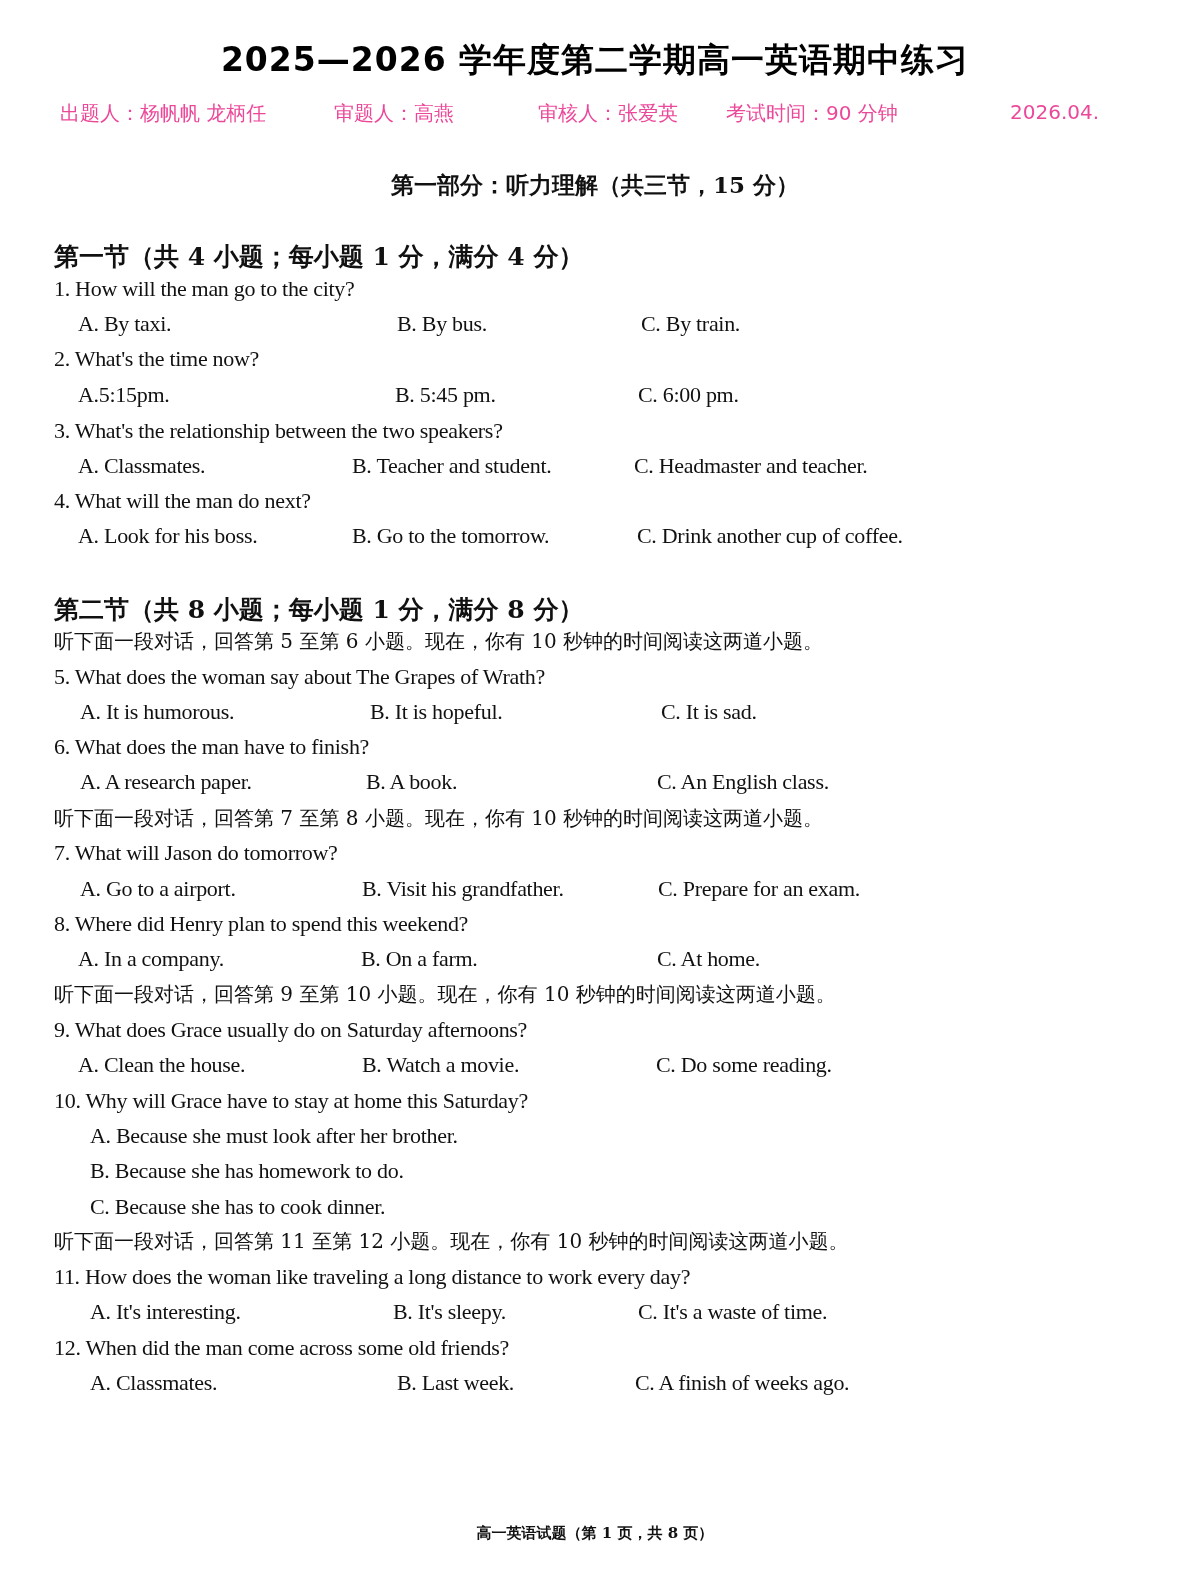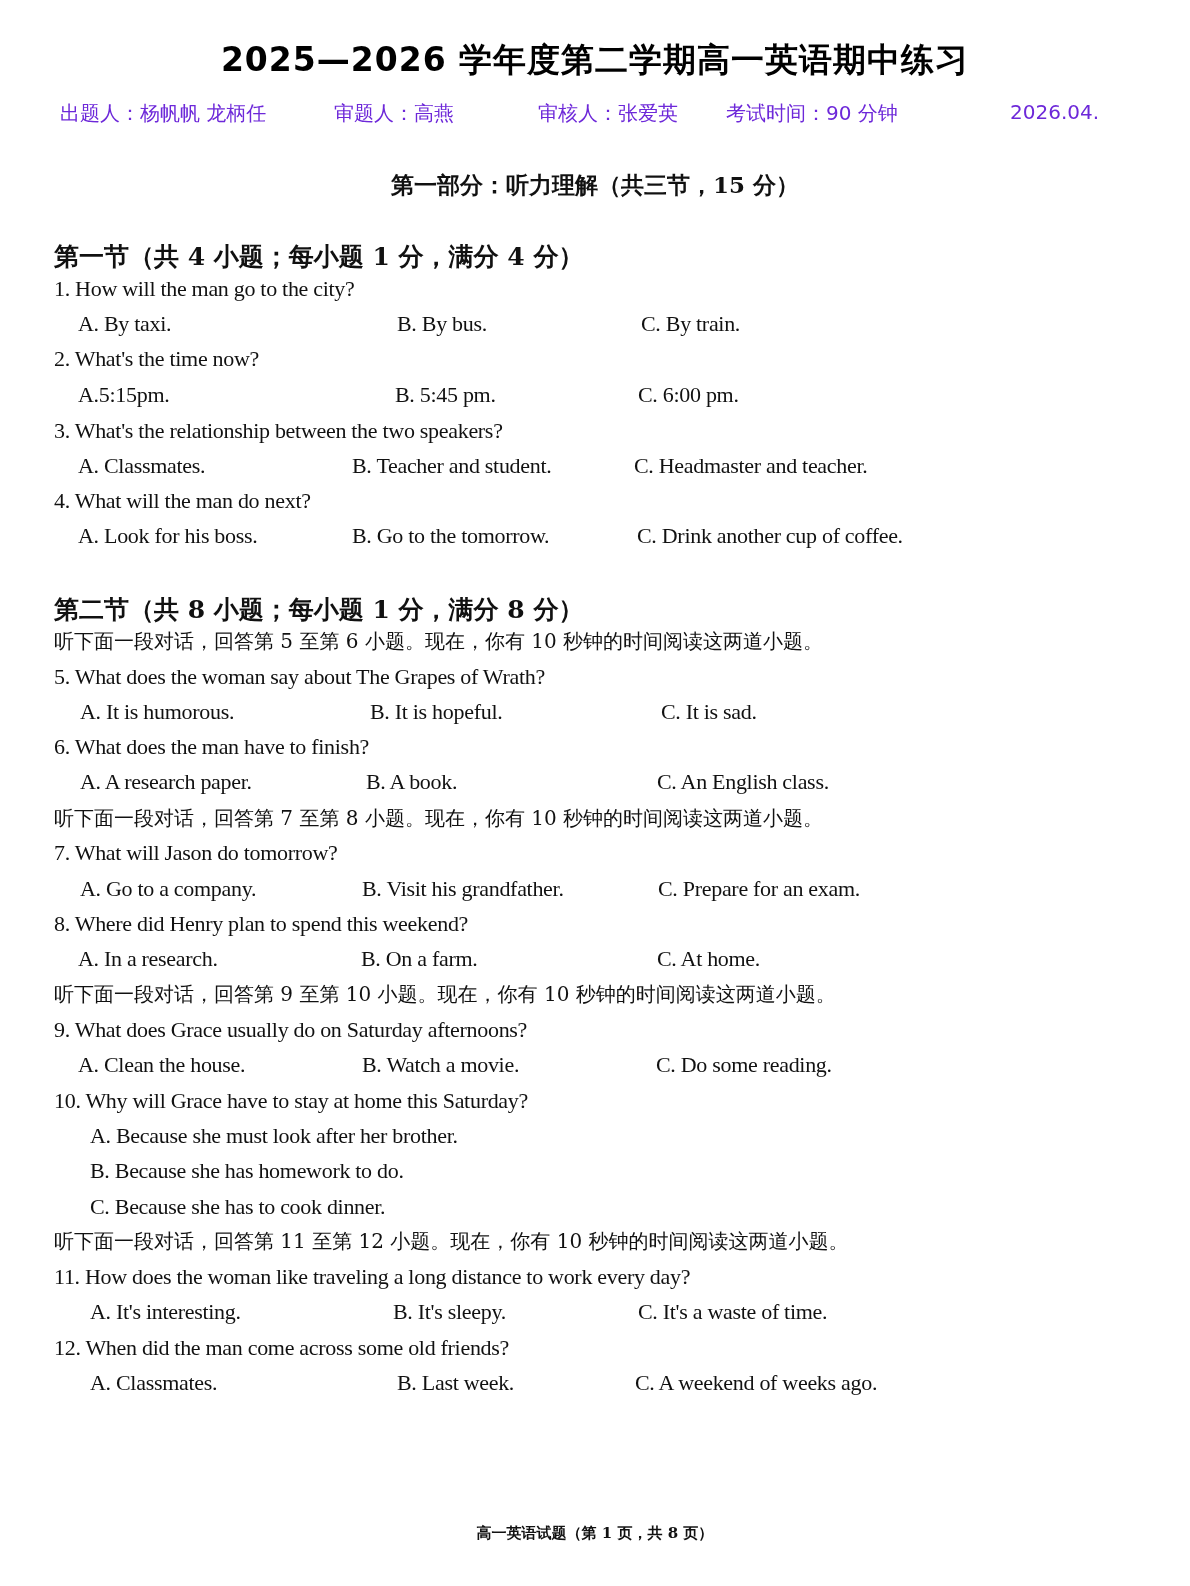--- a/index.html
+++ b/index.html
@@ -6,21 +6,21 @@
   html, body { width: 1190px; height: 1586px; background: #ffffff; overflow: hidden; }
   body { position: relative; color: #111; font-family: "Liberation Serif", serif; }
 
   .title {
     position: absolute; top: 38px; left: 0; width: 1190px; text-align: center;
     font-family: "DejaVu Sans", sans-serif; font-weight: bold; font-size: 33px;
     letter-spacing: 1px; color: #000;
   }
   .meta {
     position: absolute; top: 100px; left: 60px; width: 1110px; height: 30px;
-    font-family: "DejaVu Sans", sans-serif; font-size: 20px; color: #6d28d9;
+    font-family: "DejaVu Sans", sans-serif; font-size: 20px; color: #ec4899;
   }
   .meta span { position: absolute; top: 0; white-space: nowrap; }
 
   .part-title {
     position: absolute; top: 170px; left: 0; width: 1190px; text-align: center;
     font-family: "DejaVu Serif", serif; font-weight: bold; font-size: 23px;
   }
   .sec-head {
     position: absolute; left: 54px; font-family: "DejaVu Serif", serif;
     font-weight: bold; font-size: 25px; white-space: nowrap;
@@ -89,26 +89,26 @@
   <div class="opt" style="top:699px;left:661px">C. It is sad.</div>
 
   <div class="q" style="top:734px">6. What does the man have to finish?</div>
   <div class="opt" style="top:769px;left:80px">A. A research paper.</div>
   <div class="opt" style="top:769px;left:366px">B. A book.</div>
   <div class="opt" style="top:769px;left:657px">C. An English class.</div>
 
   <div class="instr" style="top:805px">听下面一段对话，回答第 7 至第 8 小题。现在，你有 10 秒钟的时间阅读这两道小题。</div>
 
   <div class="q" style="top:840px">7. What will Jason do tomorrow?</div>
-  <div class="opt" style="top:876px;left:80px">A. Go to a company.</div>
+  <div class="opt" style="top:876px;left:80px">A. Go to a airport.</div>
   <div class="opt" style="top:876px;left:362px">B. Visit his grandfather.</div>
   <div class="opt" style="top:876px;left:658px">C. Prepare for an exam.</div>
 
   <div class="q" style="top:911px">8. Where did Henry plan to spend this weekend?</div>
-  <div class="opt" style="top:946px;left:78px">A. In a research.</div>
+  <div class="opt" style="top:946px;left:78px">A. In a company.</div>
   <div class="opt" style="top:946px;left:361px">B. On a farm.</div>
   <div class="opt" style="top:946px;left:657px">C. At home.</div>
 
   <div class="instr" style="top:981px">听下面一段对话，回答第 9 至第 10 小题。现在，你有 10 秒钟的时间阅读这两道小题。</div>
 
   <div class="q" style="top:1017px">9. What does Grace usually do on Saturday afternoons?</div>
   <div class="opt" style="top:1052px;left:78px">A. Clean the house.</div>
   <div class="opt" style="top:1052px;left:362px">B. Watch a movie.</div>
   <div class="opt" style="top:1052px;left:656px">C. Do some reading.</div>
 
@@ -120,16 +120,16 @@
   <div class="instr" style="top:1228px">听下面一段对话，回答第 11 至第 12 小题。现在，你有 10 秒钟的时间阅读这两道小题。</div>
 
   <div class="q" style="top:1264px">11. How does the woman like traveling a long distance to work every day?</div>
   <div class="opt" style="top:1299px;left:90px">A. It's interesting.</div>
   <div class="opt" style="top:1299px;left:393px">B. It's sleepy.</div>
   <div class="opt" style="top:1299px;left:638px">C. It's a waste of time.</div>
 
   <div class="q" style="top:1335px">12. When did the man come across some old friends?</div>
   <div class="opt" style="top:1370px;left:90px">A. Classmates.</div>
   <div class="opt" style="top:1370px;left:397px">B. Last week.</div>
-  <div class="opt" style="top:1370px;left:635px">C. A weekend of weeks ago.</div>
+  <div class="opt" style="top:1370px;left:635px">C. A finish of weeks ago.</div>
 
   <div class="footer">高一英语试题（第 1 页，共 8 页）</div>
 </div>
 
 </body></html>

